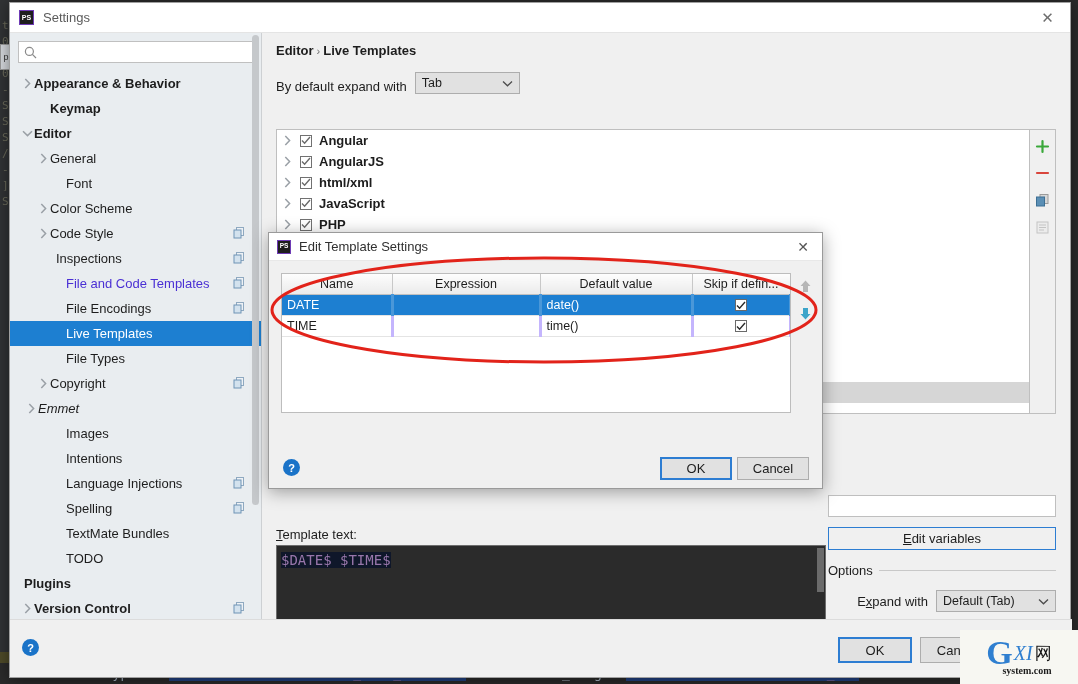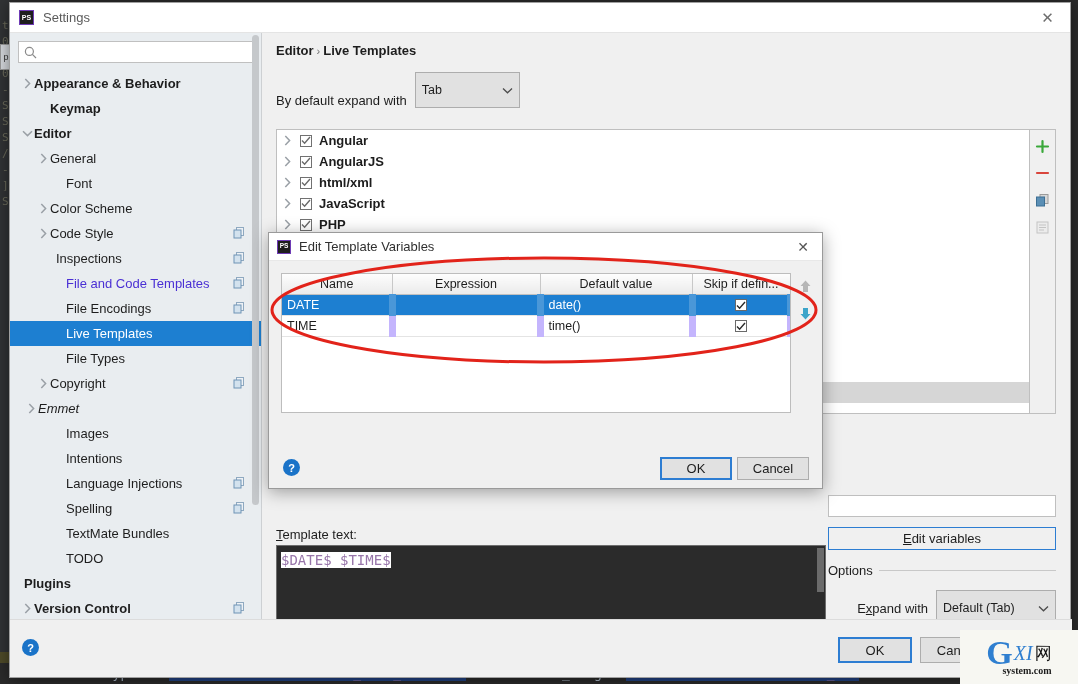--- a/index.html
+++ b/index.html
@@ -73,21 +73,21 @@
   #sidebar-scrollbar { position:absolute; right:1px; top:2px; width:9px; height:580px; }
   #sidebar-scrollbar .thumb { position:absolute; left:1px; top:0; width:7px; height:470px;
      background:#c5c8cb; border-radius:4px; }
 
   
   #main { flex:1; position:relative; background:#f0f0f0; padding:10px 14px 0 14px; }
   #breadcrumb { font-size:13px; font-weight:bold; color:#1d1d1d; }
   #breadcrumb .sep { font-weight:normal; color:#707070; padding:0 3px; font-size:11px; }
   #expand-row { margin-top:14px; display:flex; align-items:flex-end; }
   #expand-row .lab { font-size:13px; }
-  .combo { height:36px; background:#e1e1e1; border:1px solid #adadad;
+  .combo { height:22px; background:#e1e1e1; border:1px solid #adadad;
      display:inline-flex; align-items:center; padding:0 6px; font-size:12.5px; position:relative; }
   .combo .cval { flex:1; }
   .combo .chev { margin-left:10px; color:#4c4c4c; }
   #expand-combo { width:105px; margin-left:8px; }
 
   
   #tpl-area { position:absolute; left:14px; top:96px; right:14px; bottom:205px; display:flex; }
   #tpl-list { flex:1; background:#fff; border:1px solid #bfbfbf; overflow:hidden; position:relative; }
   .tpl-row { height:21px; display:flex; align-items:center; padding-left:7px; }
   .tpl-row .arr { width:16px; color:#8c9196; display:flex; align-items:center; }
@@ -120,21 +120,21 @@
   .cb { width:13px; height:13px; border:1px solid #4c4c4c; background:#fff; margin-right:7px; flex:0 0 auto; }
   #reformat-row .lab { font-size:13px; }
 
   
   #tpl-text-label { position:absolute; left:14px; top:494px; font-size:13px; }
   #tpl-text-label u { text-decoration:underline; }
   #tpl-editor { position:absolute; left:14px; top:512px; width:550px; height:80px;
      background:#2b2b2b; border:1px solid #6d6d6d; overflow:hidden; }
   #tpl-editor .line { font-family:"DejaVu Sans Mono", monospace; font-size:14px;
      color:#9876aa; padding:6px 0 0 4px; }
-  #tpl-editor .line span { background:#ffffff; }
+  #tpl-editor .line span { background:#0f172a; }
   #tpl-editor-scroll { position:absolute; right:0; top:0; width:9px; height:80px; background:#2b2b2b; }
   #tpl-editor-scroll .thumb { position:absolute; left:1px; top:2px; width:7px; height:44px; background:#6b6b6b; }
   #applicable-row { position:absolute; left:14px; top:604px; font-size:13px; }
   #applicable-row a { color:#1a5fb4; text-decoration:none; }
 
   
   #bottom-bar { position:absolute; left:0; bottom:0; width:1062px; height:58px;
      background:#f0f0f0; border-top:1px solid #dcdcdc; }
   .help-dot { width:17px; height:17px; border-radius:50%; background:#1a73c8;
      color:#fff; font-size:11px; font-weight:bold; display:flex; align-items:center;
@@ -157,21 +157,21 @@
   #modal-title-text { margin-left:8px; font-size:13px; color:#303030; }
   #modal-close { position:absolute; right:0; top:0; width:38px; height:28px;
      display:flex; align-items:center; justify-content:center; color:#555; font-size:14px; }
 
   #modal-table-wrap { position:absolute; left:12px; top:40px; width:510px; height:140px;
      background:#fff; border:1px solid #bdbdbd; overflow:hidden; }
   table.vars { border-collapse:collapse; width:100%; table-layout:fixed; }
   table.vars th { height:20px; background:linear-gradient(#fdfdfd,#ebebeb);
      border-right:1px solid #c8c8c8; border-bottom:1px solid #c0c0c0;
      font-size:12.5px; font-weight:normal; color:#1d1d1d; text-align:center; }
-  table.vars td { height:21px; border-right:7px solid #c4b5fd; border-bottom:1px solid #e4e4e4;
+  table.vars td { height:21px; border-right:3px solid #c4b5fd; border-bottom:1px solid #e4e4e4;
      font-size:12.5px; padding-left:5px; }
   table.vars tr.row-sel td { background:#1d7fd1; color:#fff; border-right-color:#4a97d8; }
   table.vars td.center { text-align:center; padding-left:0; }
   .v-chk { width:12px; height:12px; border:1px solid #6a6a6a; background:#fff;
      display:inline-flex; align-items:center; justify-content:center; vertical-align:middle; }
   #modal-updown { position:absolute; left:786px; top:0; }
   .updown-btn { width:18px; height:22px; display:flex; align-items:center; justify-content:center; }
   #modal-footer-help { position:absolute; left:14px; top:460px; }
   #modal-ok { position:absolute; left:391px; top:457px; width:72px; height:23px; }
   #modal-cancel { position:absolute; left:468px; top:457px; width:72px; height:23px; }
@@ -604,21 +604,21 @@
     <div id="cancel-btn-main" class="btn">Cancel</div>
   </div>
 
 </div>
 
 <div id="modal">
   <div id="modal-title">
     <span id="modal-ps">
         <i>PS</i>
       </span>
-    <span id="modal-title-text">Edit Template Variables</span>
+    <span id="modal-title-text">Edit Template Settings</span>
     <div id="modal-close">✕</div>
   </div>
 
   <div id="modal-table-wrap">
     <table class="vars">
       <colgroup>
           <col style="width:110px">
           <col style="width:148px">
           <col style="width:152px">
           <col style="width:98px">

